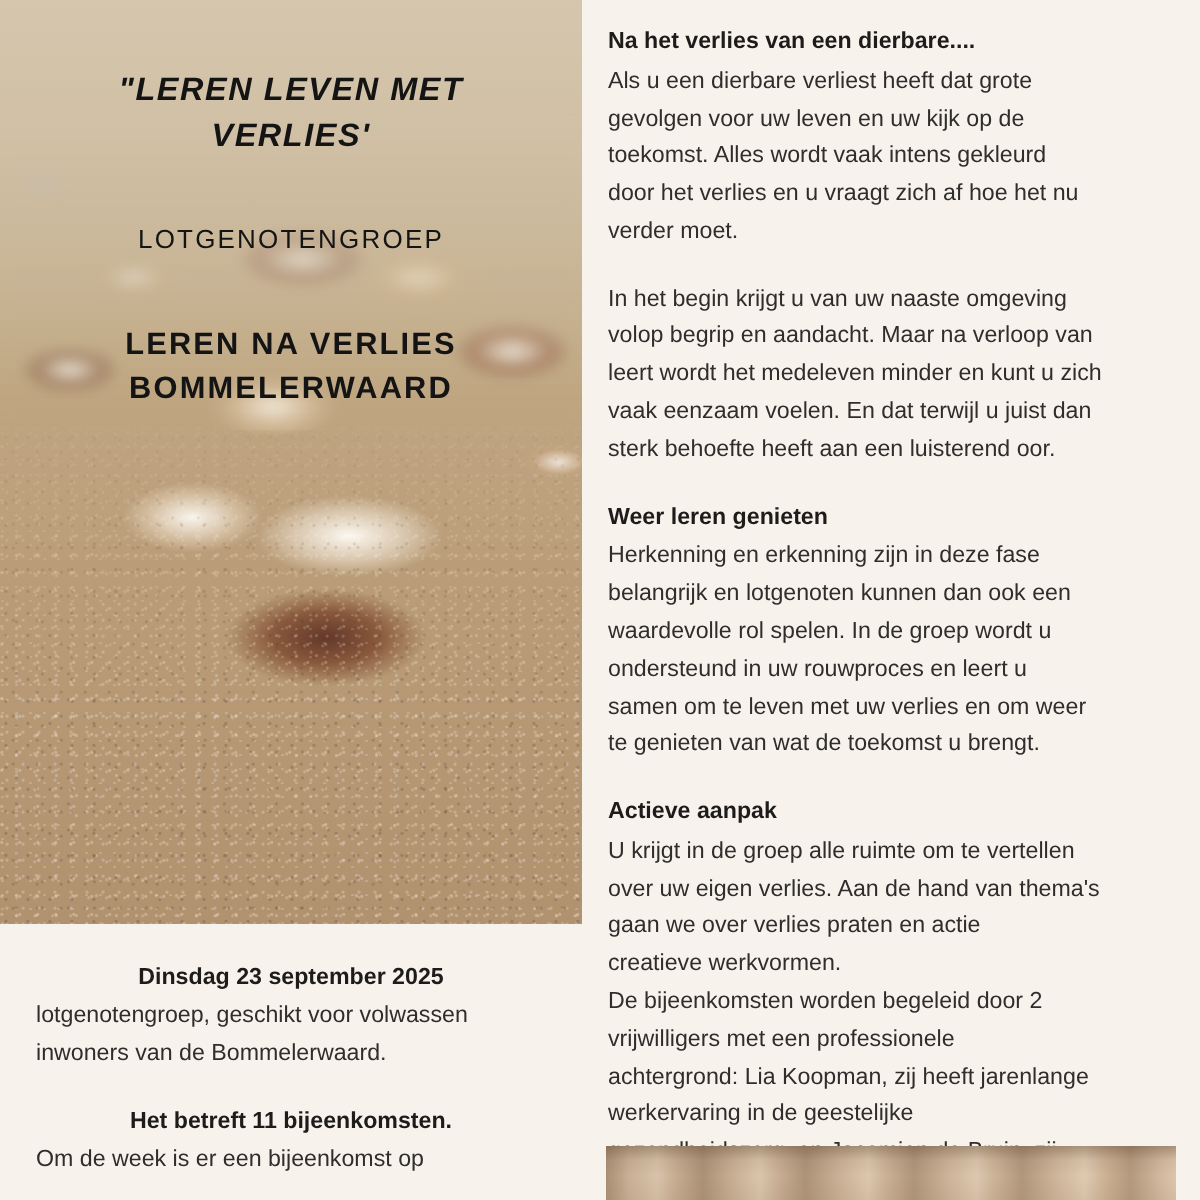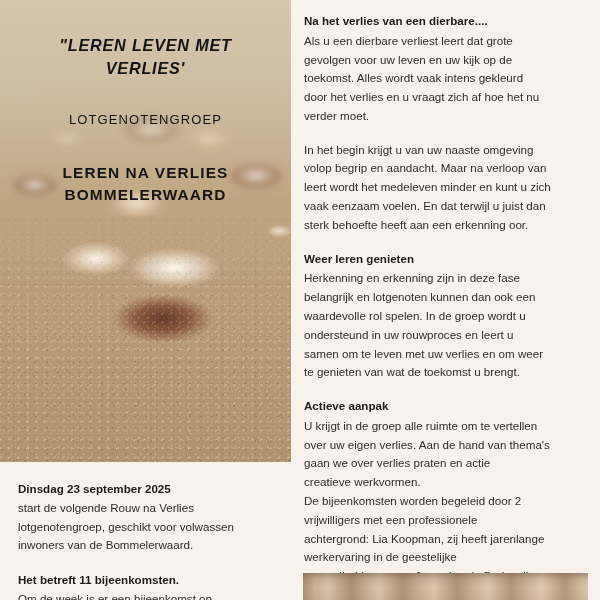--- a/index.html
+++ b/index.html
@@ -146,21 +146,21 @@
     box-sizing: border-box;
     background: #f7f2ec;
   }
   .lb-block { margin: 0 0 16px 0; }
   .lb-block:last-child { margin-bottom: 0; }
   .lb-line {
     font-size: 11.6px;
     line-height: 1.62;
     color: #2f2e2c;
   }
-  .lb-line.bold { font-weight: bold; color: #1d1c1a; }
+  .lb-line.bold { font-weight: bold; color: #1d1c1a; text-align: center; }
 
   
   .col-right {
     position: relative;
     width: 309px;
     height: 484px;
     flex: 0 0 309px;
     background: #f7f2ec;
     padding: 12px 13px 0 13px;
     box-sizing: border-box;
@@ -218,51 +218,50 @@
       <div class="hero-text">
         <div class="hero-title">"LEREN LEVEN MET VERLIES'</div>
         <div class="hero-sub1">LOTGENOTENGROEP</div>
         <div class="hero-sub2">LEREN NA VERLIES BOMMELERWAARD</div>
       </div>
     </div>
 
     <div class="left-body">
       <div class="lb-block">
         <div class="lb-line bold">Dinsdag 23 september 2025</div>
-        <div class="lb-line">start de volgende Rouw na Verlies</div>
         <div class="lb-line">lotgenotengroep, geschikt voor volwassen</div>
         <div class="lb-line">inwoners van de  Bommelerwaard.</div>
       </div>
       <div class="lb-block">
         <div class="lb-line bold">Het betreft 11 bijeenkomsten.</div>
         <div class="lb-line">Om de week is er een bijeenkomst op</div>
       </div>
     </div>
   </div>
 
   <div class="col-right">
 
     <div class="rc-section">
       <div class="rc-head">Na het verlies van een dierbare....</div>
       <div class="rc-para">
-        <span class="ln">Als u een dierbare verliest leert dat grote</span>
+        <span class="ln">Als u een dierbare verliest heeft dat grote</span>
         <span class="ln">gevolgen voor uw leven en uw kijk op de</span>
         <span class="ln">toekomst. Alles wordt vaak intens gekleurd</span>
         <span class="ln">door het verlies en u vraagt zich af hoe het nu</span>
         <span class="ln">verder moet.</span>
       </div>
     </div>
 
     <div class="rc-section">
       <div class="rc-para">
         <span class="ln">In het begin krijgt u van uw naaste omgeving</span>
         <span class="ln">volop begrip en aandacht. Maar na verloop van</span>
         <span class="ln">leert wordt het medeleven minder en kunt u zich</span>
         <span class="ln">vaak eenzaam voelen. En dat terwijl u juist dan</span>
-        <span class="ln">sterk behoefte heeft aan een erkenning oor.</span>
+        <span class="ln">sterk behoefte heeft aan een luisterend oor.</span>
       </div>
     </div>
 
     <div class="rc-section">
       <div class="rc-head">Weer leren genieten</div>
       <div class="rc-para">
         <span class="ln">Herkenning en erkenning zijn in deze fase</span>
         <span class="ln">belangrijk en lotgenoten kunnen dan ook een</span>
         <span class="ln">waardevolle rol spelen. In de groep wordt u</span>
         <span class="ln">ondersteund in uw rouwproces en leert u</span>

